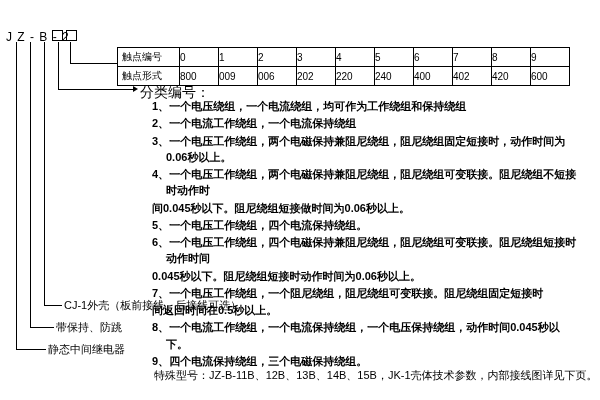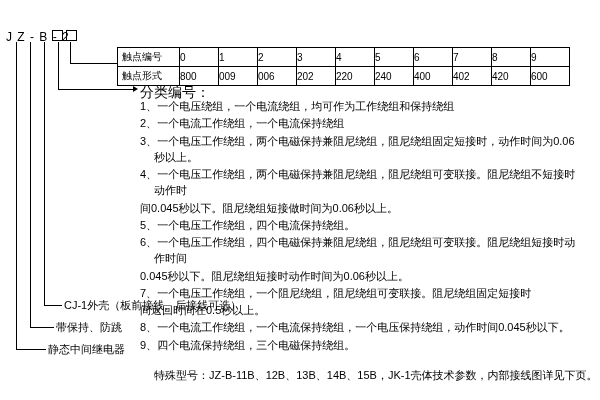--- a/index.html
+++ b/index.html
@@ -99,23 +99,24 @@
   }
   .items {
     position: absolute;
     left: 140px;
     top: 98px;
     width: 440px;
     font-size: 11px;
     line-height: 1.48;
   }
   .item {
-    margin: 0 0 1px 0;
+    margin: 0 0 1px 12px;
     text-indent: 0;
     padding-left: 14px;
+    font-weight: bold;
   }
   .item > .idx {
     margin-left: -14px;
   }
   .note {
     position: absolute;
     left: 126px;
     top: 368px;
     font-size: 11px;
     white-space: nowrap;

